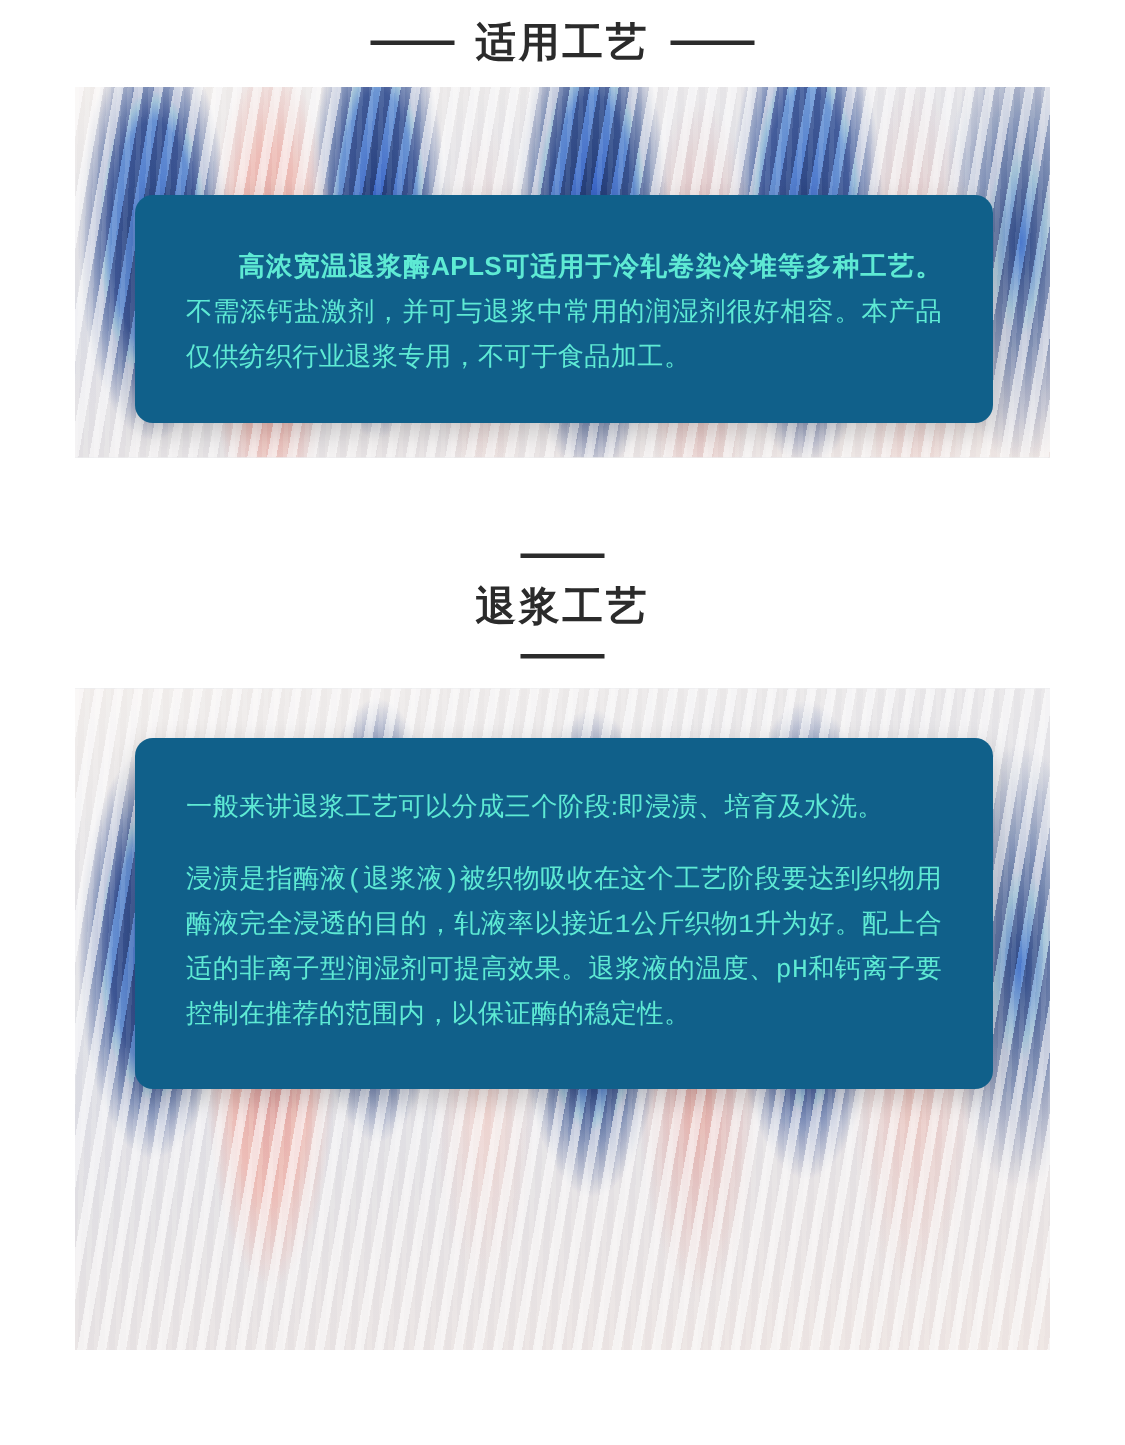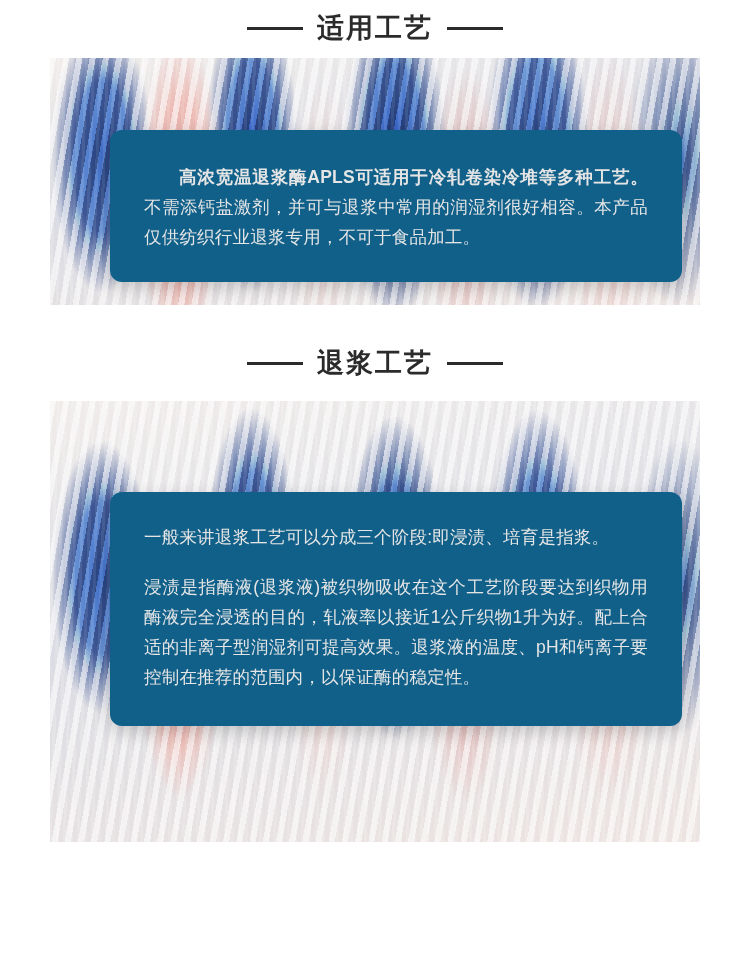--- a/index.html
+++ b/index.html
@@ -30,21 +30,21 @@
     letter-spacing: 2px;
     color: #2b2b2b;
   }
   .section-heading .rule {
     display: inline-block;
     width: 56px;
     height: 3px;
     background: #2b2b2b;
   }
   #heading-1 { margin-top: 10px; margin-bottom: 12px; }
-  #heading-2 { margin-top: 40px; margin-bottom: 20px; }
+  #heading-2 { margin-top: 64px; margin-bottom: 20px; flex-direction: column; }
 
   
   .banner {
     position: relative;
     margin: 0 auto;
     width: 650px;
     overflow: hidden;
     background: #dfe3ea;
   }
   .banner.one { height: 247px; }
@@ -80,46 +80,45 @@
       repeating-linear-gradient(92deg,
         rgba(255,255,255,0.18) 0px, rgba(255,255,255,0.18) 3px,
         rgba(30,40,70,0.10) 3px, rgba(30,40,70,0.10) 7px);
     mix-blend-mode: soft-light;
   }
 
   
   .card {
     position: absolute;
     background: #10608a;
-    color: #e5e5e5;
+    color: #5eead4;
     border-radius: 12px;
     box-shadow: 0 6px 18px rgba(0,0,0,0.18);
     box-sizing: border-box;
-    margin-left: 20px;
   }
   #card-1 {
     left: 90px;
     top: 120px;
     width: 572px;
     padding: 32px 34px 30px 34px;
   }
   #card-2 {
     left: 90px;
     top: 482px;
     width: 572px;
     padding: 30px 34px 34px 34px;
   }
   .card p {
     margin: 0;
     font-size: 17.5px;
     line-height: 1.72;
     letter-spacing: 0.2px;
     text-align: justify;
   }
-  .card p + p { margin-top: 20px; }
+  .card p + p { margin-top: 20px; font-family: Liberation Mono, monospace; }
   .card p.indent { text-indent: 2em; }
   .card .lead {
     font-weight: 700;
   }
 </style>
 </head>
 <body>
 
 <div class="page">
 
@@ -141,17 +140,17 @@
     <span class="rule"></span>
     <span>退浆工艺</span>
     <span class="rule"></span>
   </div>
 
   <div class="banner two">
     <div class="fabric"></div>
   </div>
 
   <div class="card" id="card-2">
-    <p>一般来讲退浆工艺可以分成三个阶段:即浸渍、培育是指浆。</p>
+    <p>一般来讲退浆工艺可以分成三个阶段:即浸渍、培育及水洗。</p>
     <p>浸渍是指酶液(退浆液)被织物吸收在这个工艺阶段要达到织物用酶液完全浸透的目的，轧液率以接近1公斤织物1升为好。配上合适的非离子型润湿剂可提高效果。退浆液的温度、pH和钙离子要控制在推荐的范围内，以保证酶的稳定性。</p>
   </div>
 
 </div>
 
 </body></html>

